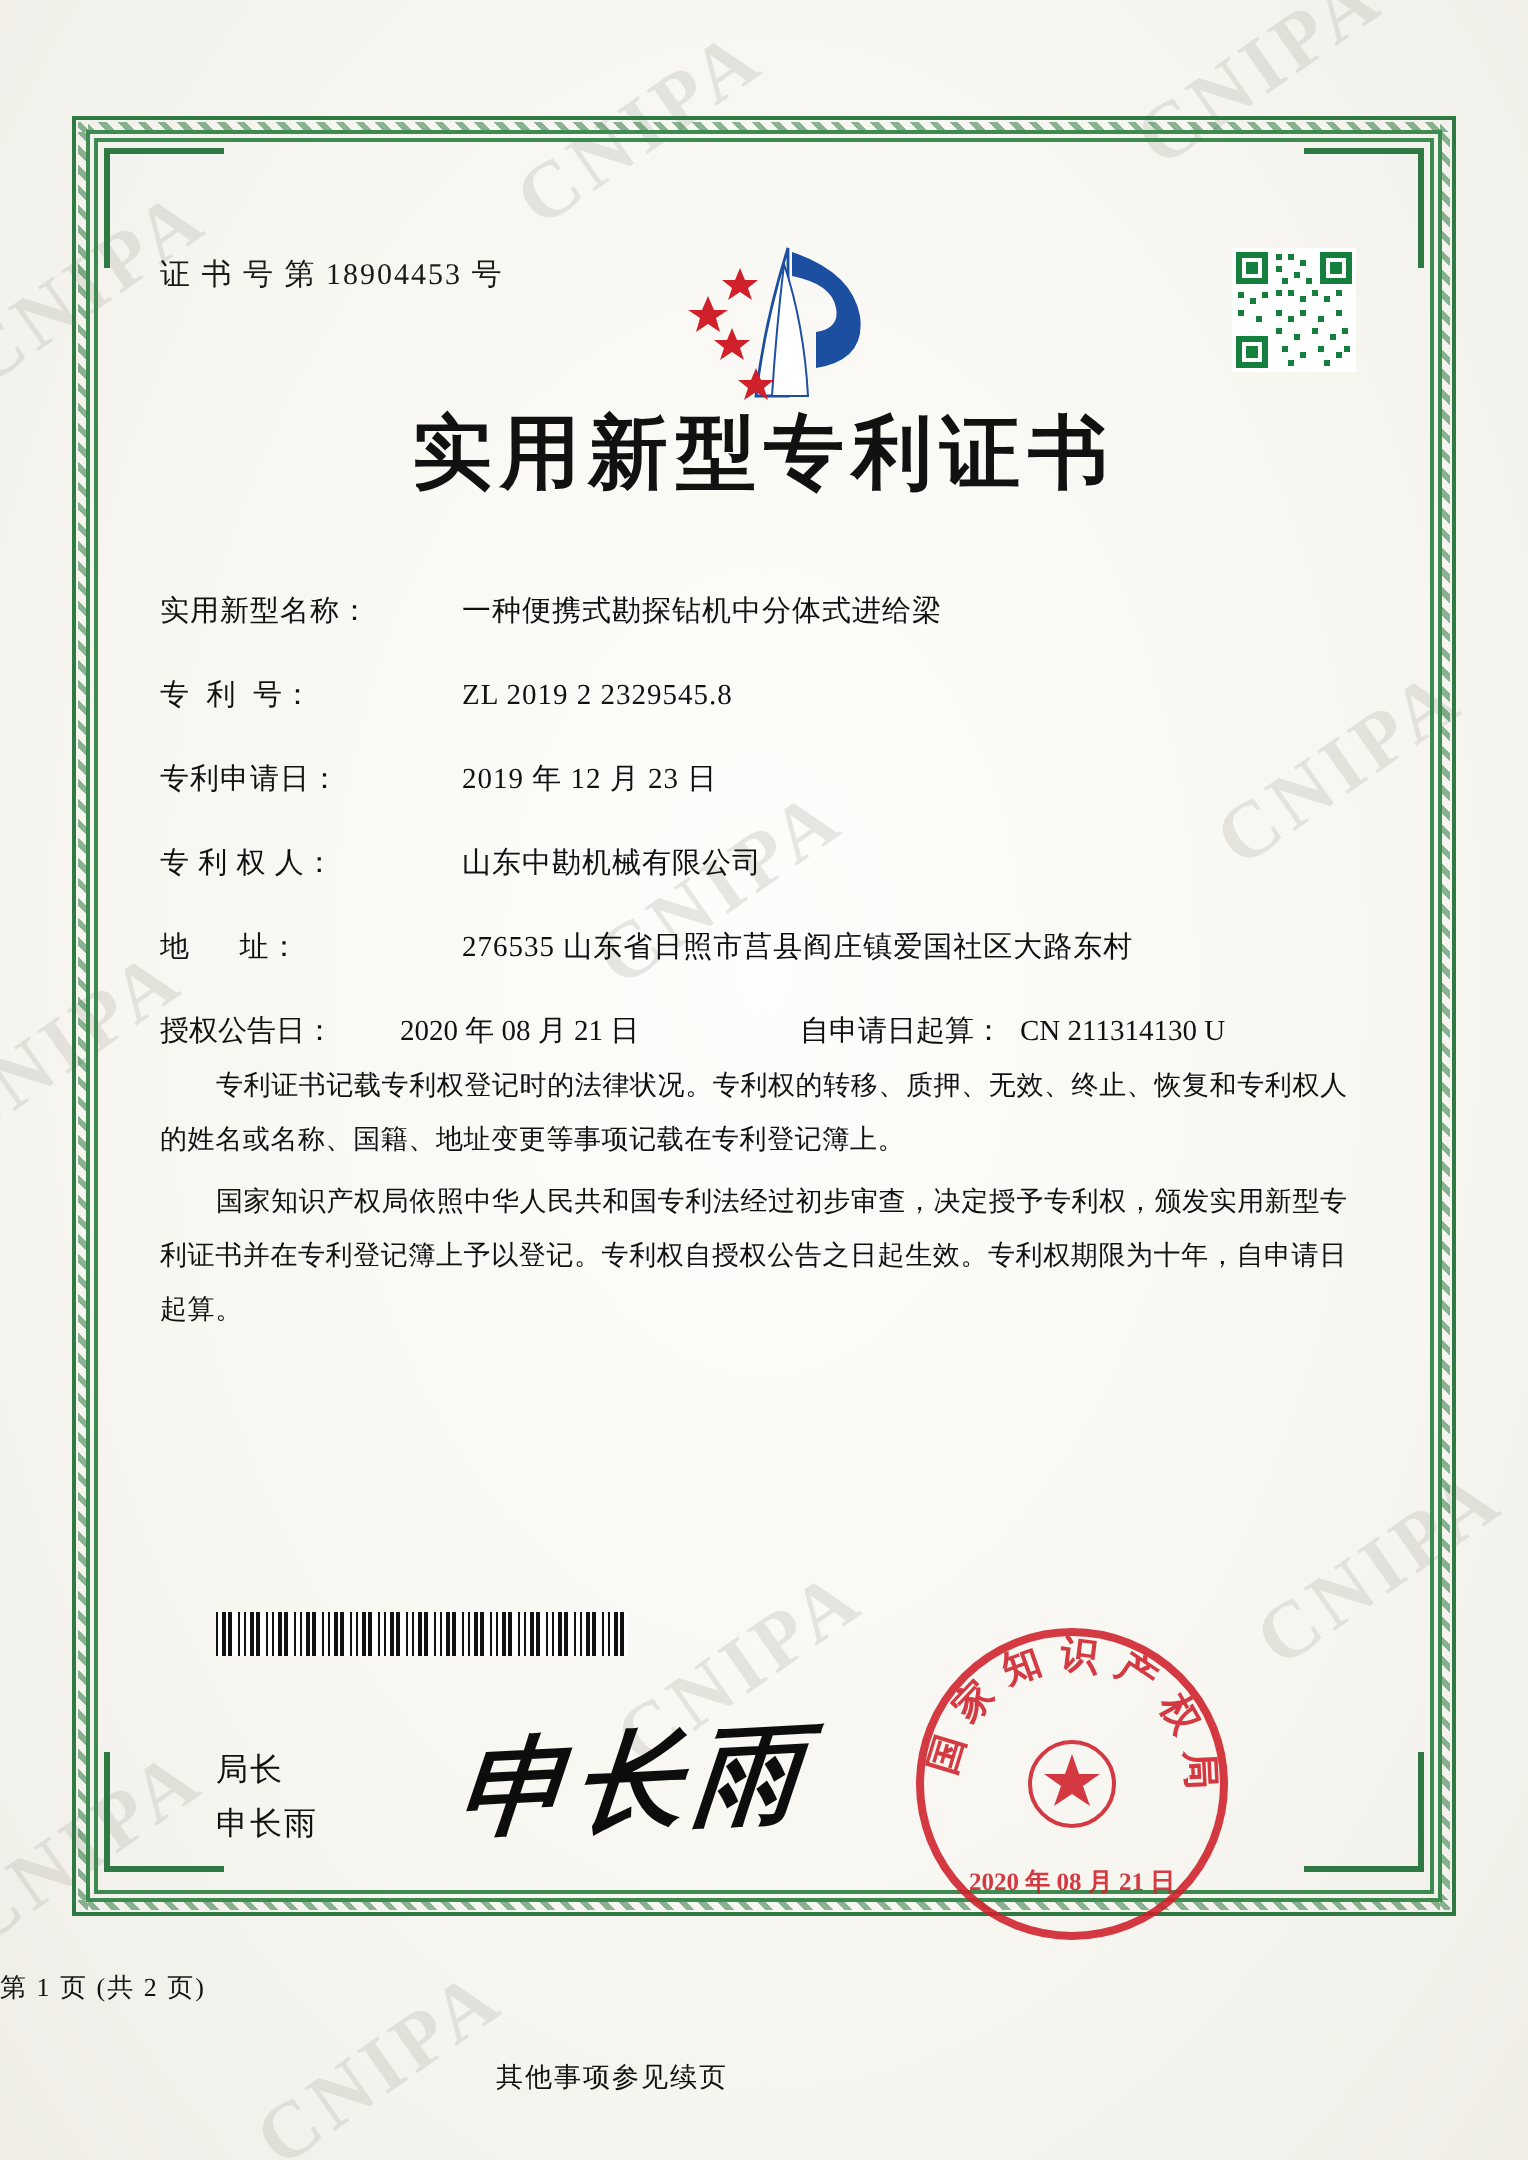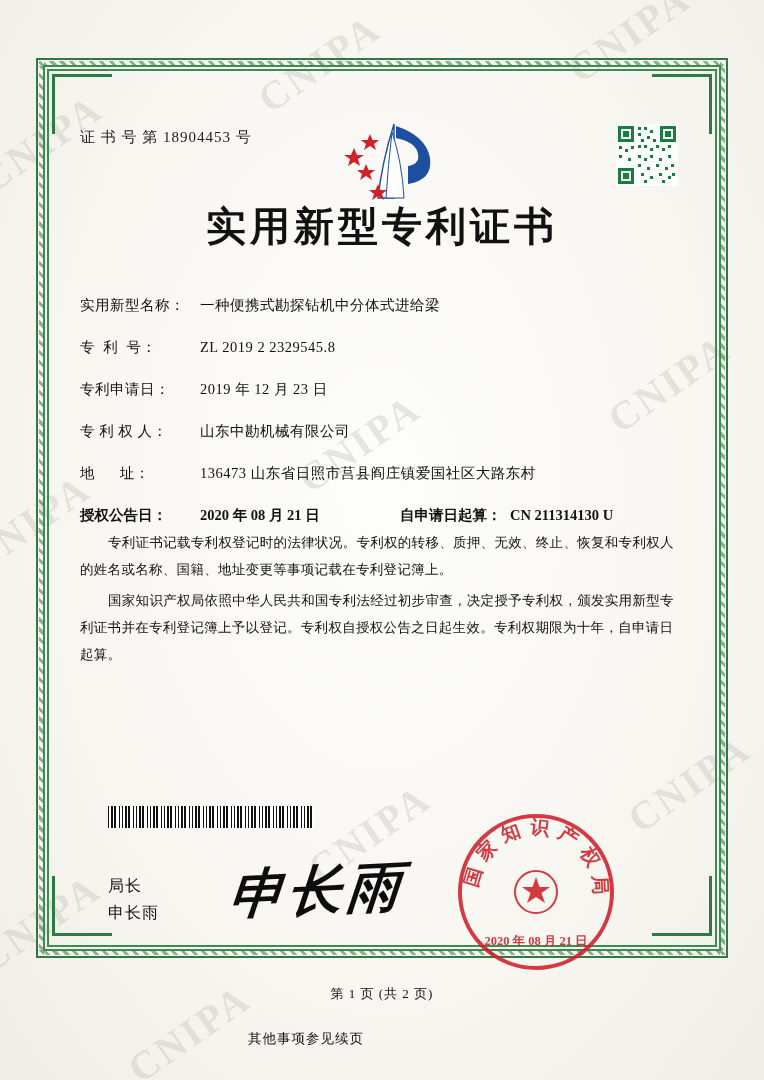--- a/index.html
+++ b/index.html
@@ -129,36 +129,36 @@
   .fields {
     margin-top: 42px;
   }
   .field {
     display: flex;
     align-items: baseline;
     font-size: 14.5px;
     color: #111;
     margin-bottom: 23px;
     letter-spacing: 0.5px;
+    gap: 31px;
   }
   .field .label {
     width: 120px;
     flex: none;
     white-space: pre;
     letter-spacing: 0.5px;
   }
   .field .value {
     flex: 1;
   }
   .field-split {
     display: flex;
     align-items: baseline;
     font-size: 14.5px;
     color: #111;
-    font-weight: bold;
   }
   .field-split .left-label { width: 120px; flex: none; white-space: pre; }
   .field-split .left-value { width: 200px; flex: none; }
   .field-split .right-label { width: 110px; flex: none; white-space: pre; }
   .field-split .right-value { flex: 1; }
 
   .para {
     font-size: 13.5px;
     line-height: 2.0;
     color: #111;
@@ -233,21 +233,20 @@
     color: #d0202a;
     white-space: nowrap;
     font-weight: bold;
   }
 
   
   .page-num {
     position: absolute;
     left: 0; top: 985px;
     width: 764px;
-    text-align: center;
     font-size: 13px;
     color: #111;
     letter-spacing: 1px;
   }
   .footer-note {
     position: absolute;
     left: 0; top: 1030px;
     width: 612px;
     text-align: center;
     font-size: 13.5px;
@@ -362,21 +361,21 @@
       <div class="field">
         <span class="label">专利申请日：</span>
         <span class="value">2019 年 12 月 23 日</span>
       </div>
       <div class="field">
         <span class="label">专 利 权 人：</span>
         <span class="value">山东中勘机械有限公司</span>
       </div>
       <div class="field">
         <span class="label">地      址：</span>
-        <span class="value">136473  山东省日照市莒县阎庄镇爱国社区大路东村</span>
+        <span class="value">276535  山东省日照市莒县阎庄镇爱国社区大路东村</span>
       </div>
       <div class="field-split">
         <span class="left-label">授权公告日：</span>
         <span class="left-value">2020 年 08 月 21 日</span>
         <span class="right-label">自申请日起算：</span>
         <span class="right-value">CN 211314130 U</span>
       </div>
     </div>
 
     <div class="para">专利证书记载专利权登记时的法律状况。专利权的转移、质押、无效、终止、恢复和专利权人的姓名或名称、国籍、地址变更等事项记载在专利登记簿上。</div>

